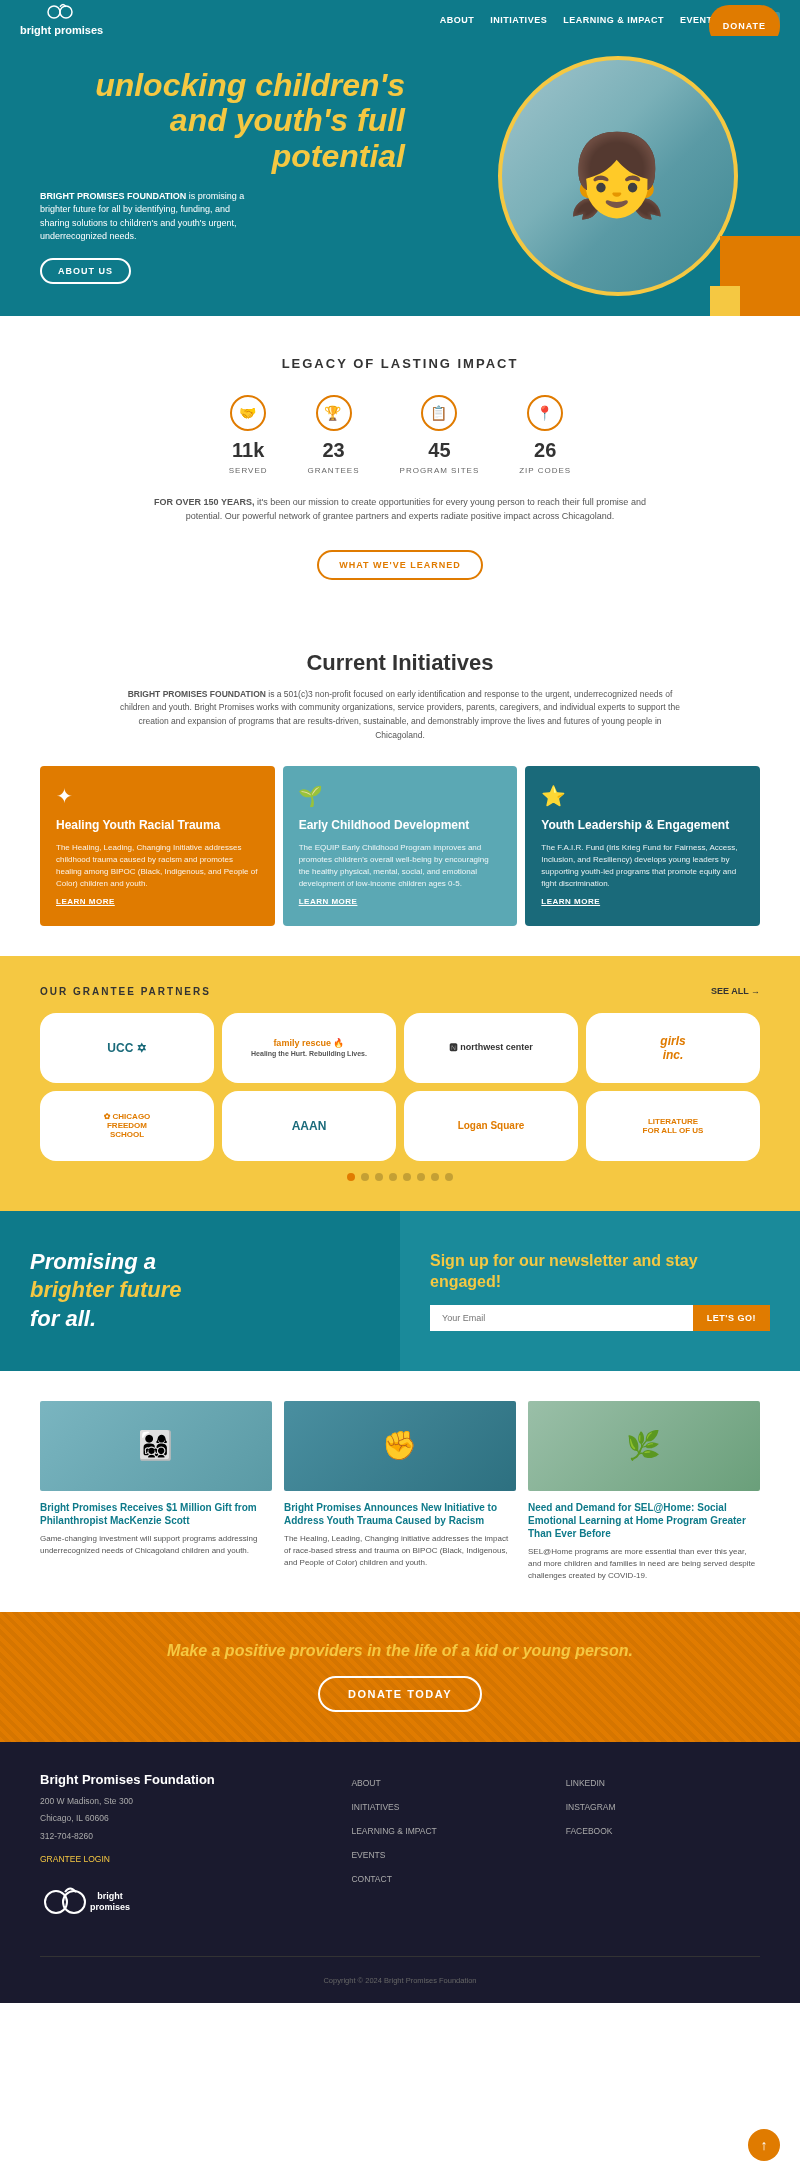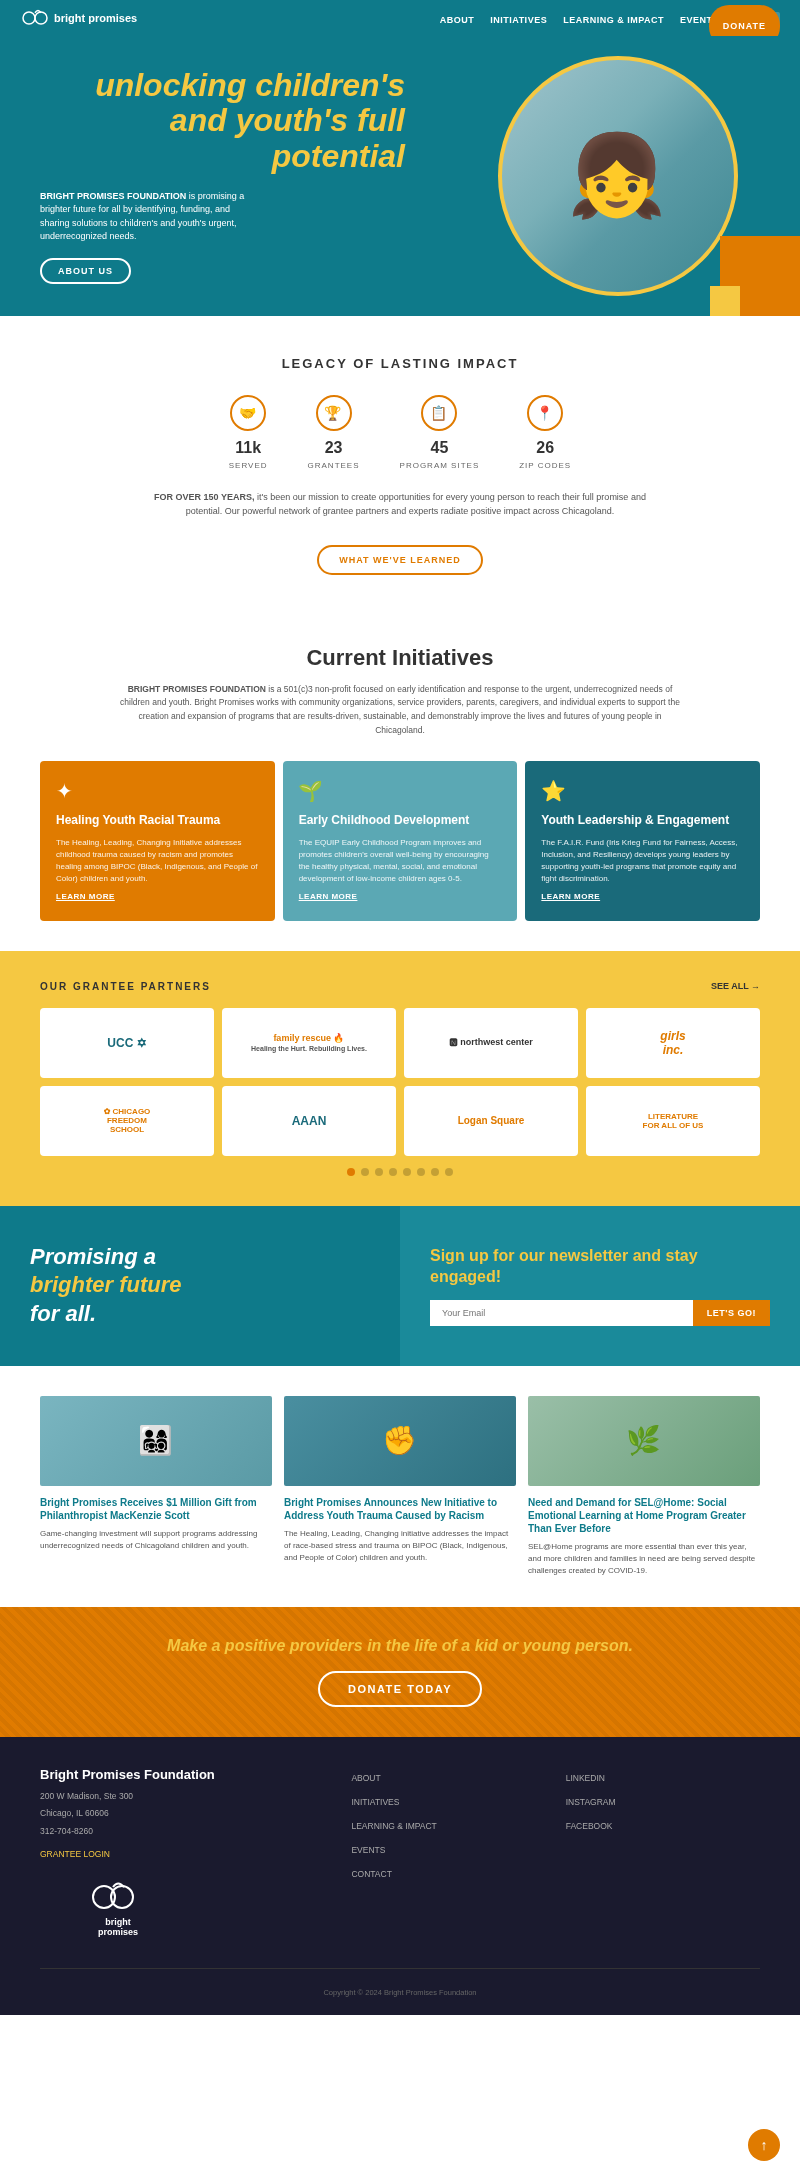--- a/index.html
+++ b/index.html
@@ -14,20 +14,21 @@
       padding: 0 20px;
       height: 36px;
       position: relative;
     }
     .nav-logo {
       display: flex;
       align-items: center;
       color: #fff;
       font-size: 11px;
       font-weight: bold;
+      flex-direction: column;
     }
     .nav-logo-icon {
       width: 30px;
       height: 24px;
       margin-right: 4px;
     }
     .nav-links {
       display: flex;
       gap: 16px;
       list-style: none;
@@ -188,21 +189,21 @@
       height: 36px;
       border-radius: 50%;
       border: 2px solid #e07b00;
       display: flex;
       align-items: center;
       justify-content: center;
       font-size: 14px;
       margin-bottom: 4px;
     }
     .stat-number {
-      font-size: 16px;
+      font-size: 20px;
       font-weight: bold;
       color: #333;
     }
     .stat-label {
       font-size: 8px;
       color: #666;
       text-transform: uppercase;
       letter-spacing: 1px;
     }
     .impact-desc {
@@ -323,21 +324,21 @@
       font-weight: bold;
     }
     .grantee-grid {
       display: grid;
       grid-template-columns: repeat(4, 1fr);
       gap: 8px;
       margin-bottom: 12px;
     }
     .grantee-card {
       background: #fff;
-      border-radius: 4px;
+      border-radius: 16px;
       height: 70px;
       display: flex;
       align-items: center;
       justify-content: center;
       padding: 8px;
     }
     .grantee-logo-text {
       font-size: 10px;
       font-weight: bold;
       color: #333;
@@ -560,23 +561,22 @@
     .footer-links ul li a {
       color: #aaa;
       font-size: 8.5px;
       text-decoration: none;
     }
     .footer-logo-area {
       margin-top: 16px;
     }
     .footer-logo-box {
       display: inline-flex;
-      flex-direction: column;
-      align-items: flex-end;
-      margin-left: 48px;
+      flex-direction: row;
+      align-items: center;
     }
     .footer-logo-icon {
       width: 50px;
       height: 40px;
     }
     .footer-logo-text {
       color: #fff;
       font-size: 9px;
       font-weight: bold;
       text-align: center;

